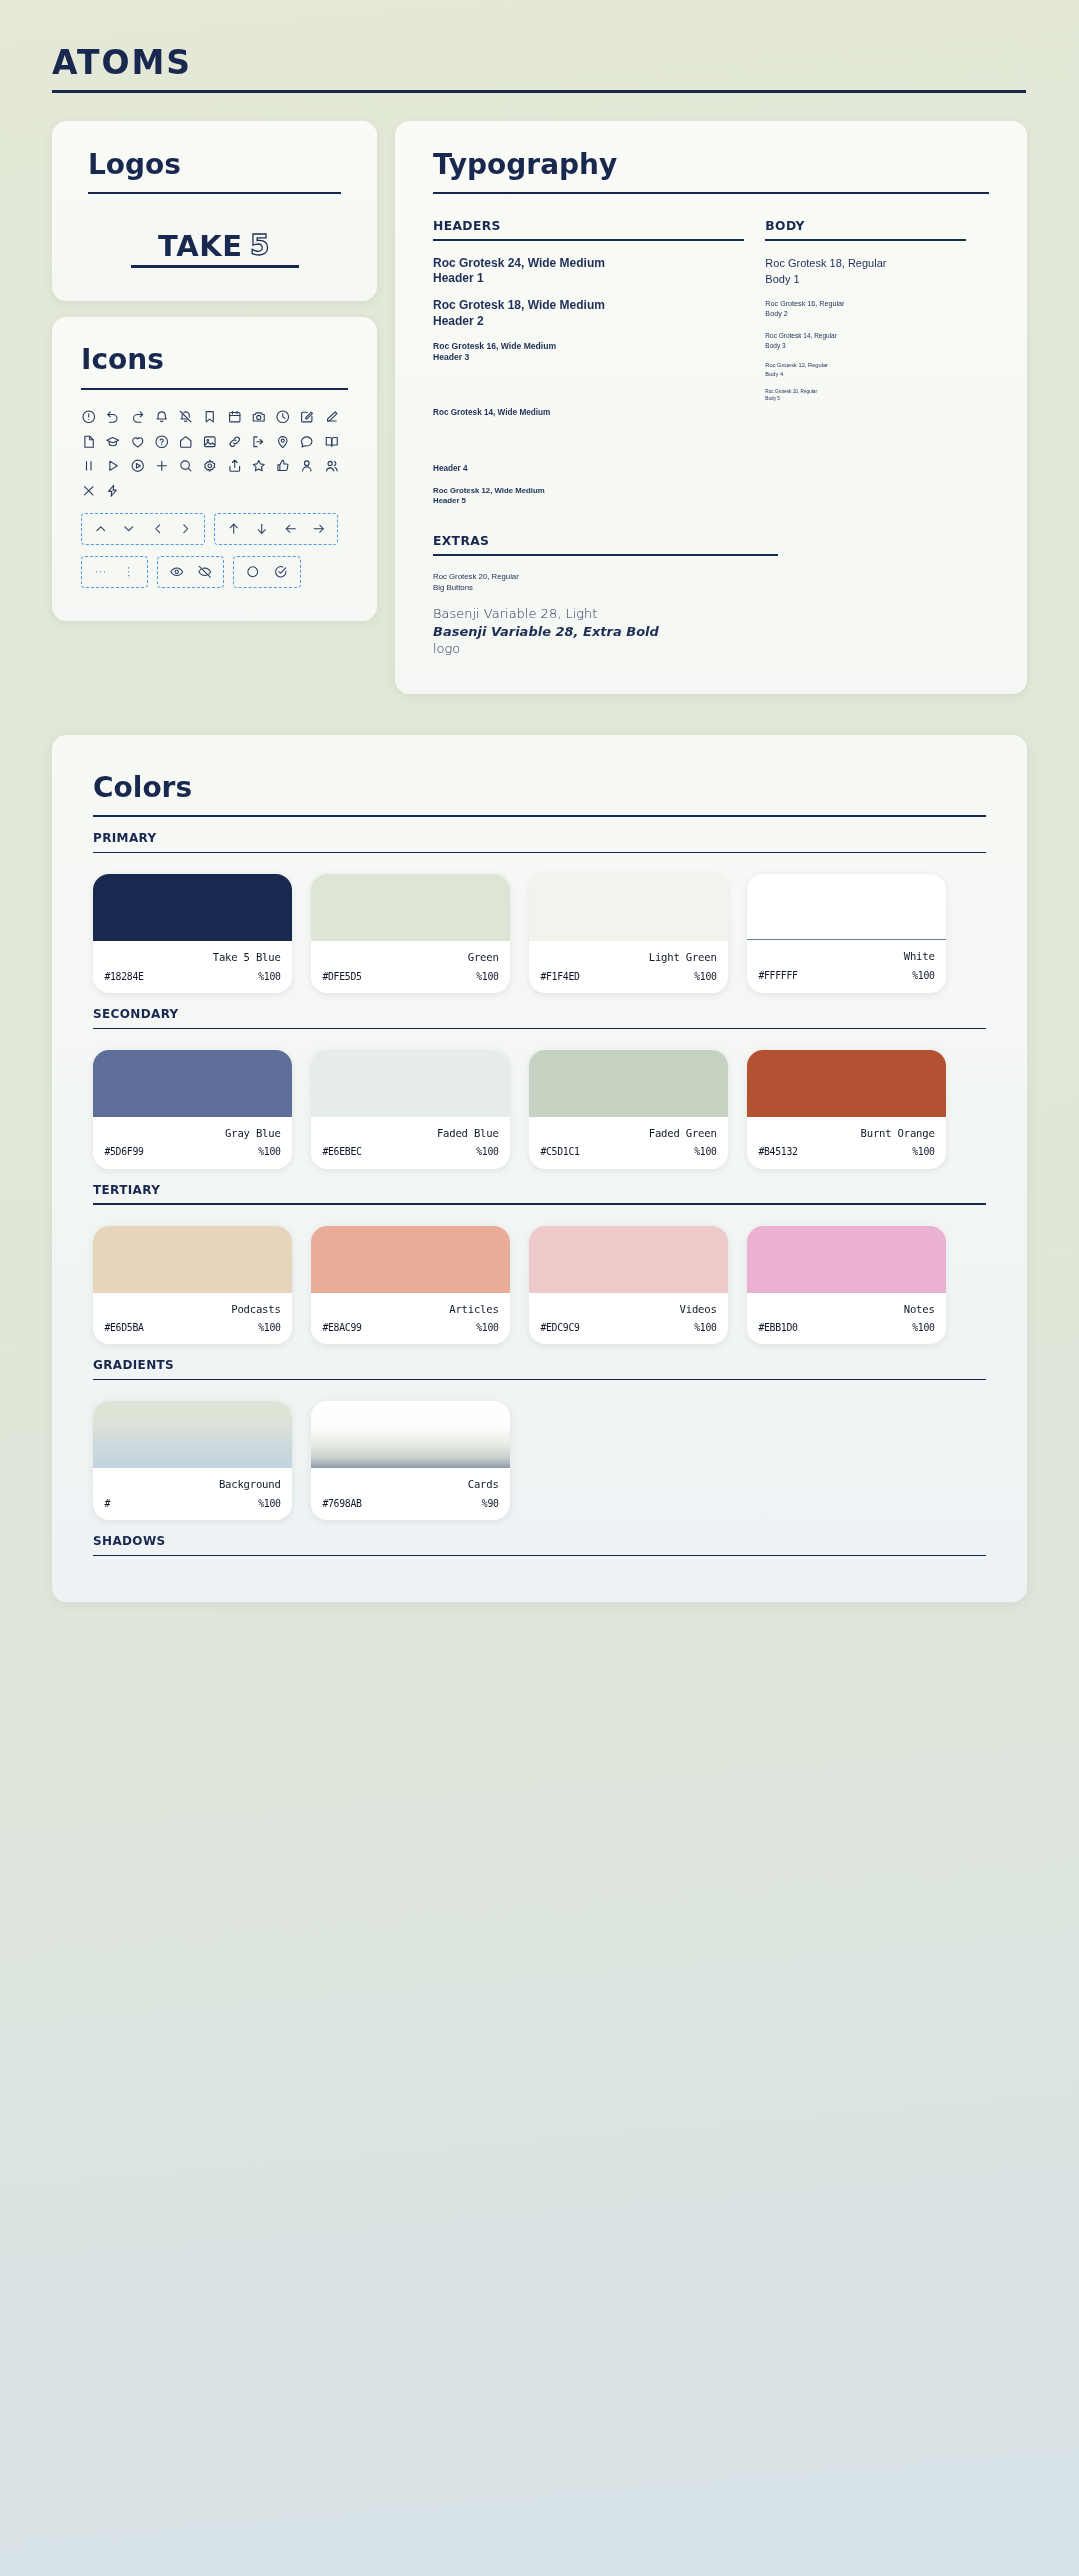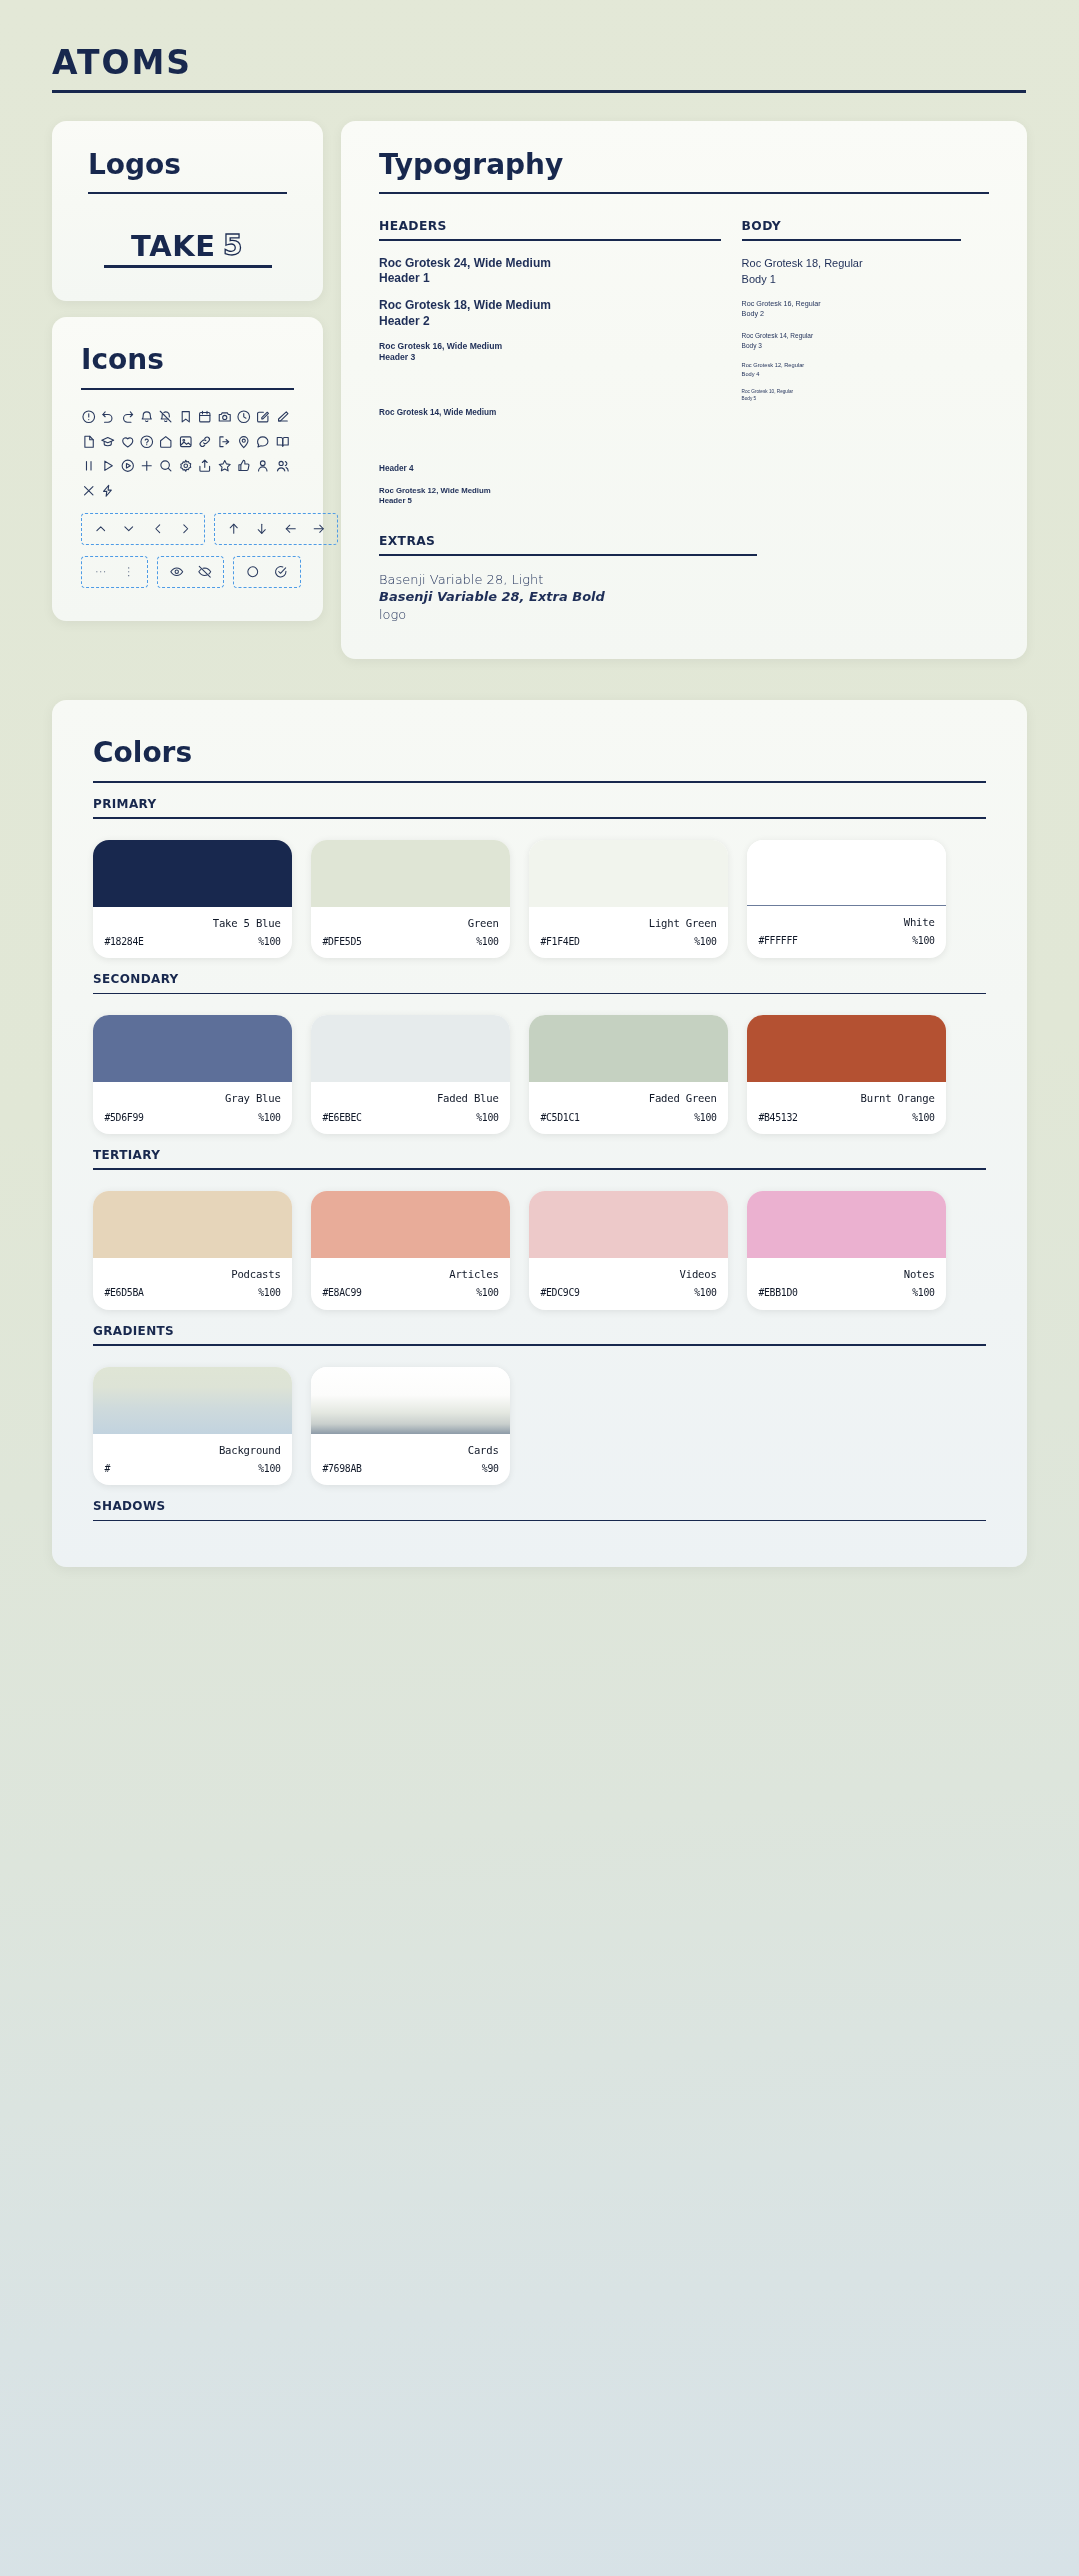--- a/index.html
+++ b/index.html
@@ -59,21 +59,21 @@
   .card-title.big { font-size: 28px; }
   .card-rule { height: 2px; background: #18284E; margin-top: 13px; }
 
   
   .top-area {
     display: flex;
     gap: 18px;
     padding: 28px 52px 0 52px;
     align-items: flex-start;
   }
-  .left-col { display: flex; flex-direction: column; gap: 16.4px; width: 271px; flex: none; }
+  .left-col { display: flex; flex-direction: column; gap: 16.4px; width: 325px; flex: none; }
   .right-col { flex: 1; }
 
   
   .logos-card { padding: 29px 36px 33px 36px; }
   .logo-wrap {
     margin-top: 38px;
     display: flex;
     flex-direction: column;
     align-items: center;
   }
@@ -635,20 +635,24 @@
               <span class="sample bs5">Body 5</span>
             </div>
           </div>
         </div>
       </div>
 
       <div class="extras-block">
         <div class="sub-label">EXTRAS</div>
         <div class="sub-rule" style="width:62%"></div>
         <div class="extras-list">
+          <div class="big-button-spec">
+            <span>Roc Grotesk 20, Regular</span><br>
+            <span>Big Buttons</span>
+          </div>
           <div class="basenji-light">Basenji Variable 28, Light</div>
           <div class="basenji-bold">Basenji Variable 28, Extra Bold</div>
           <div class="basenji-logo">logo</div>
         </div>
       </div>
     </div>
   </div>
 </div>
 
 <div class="colors-card">

